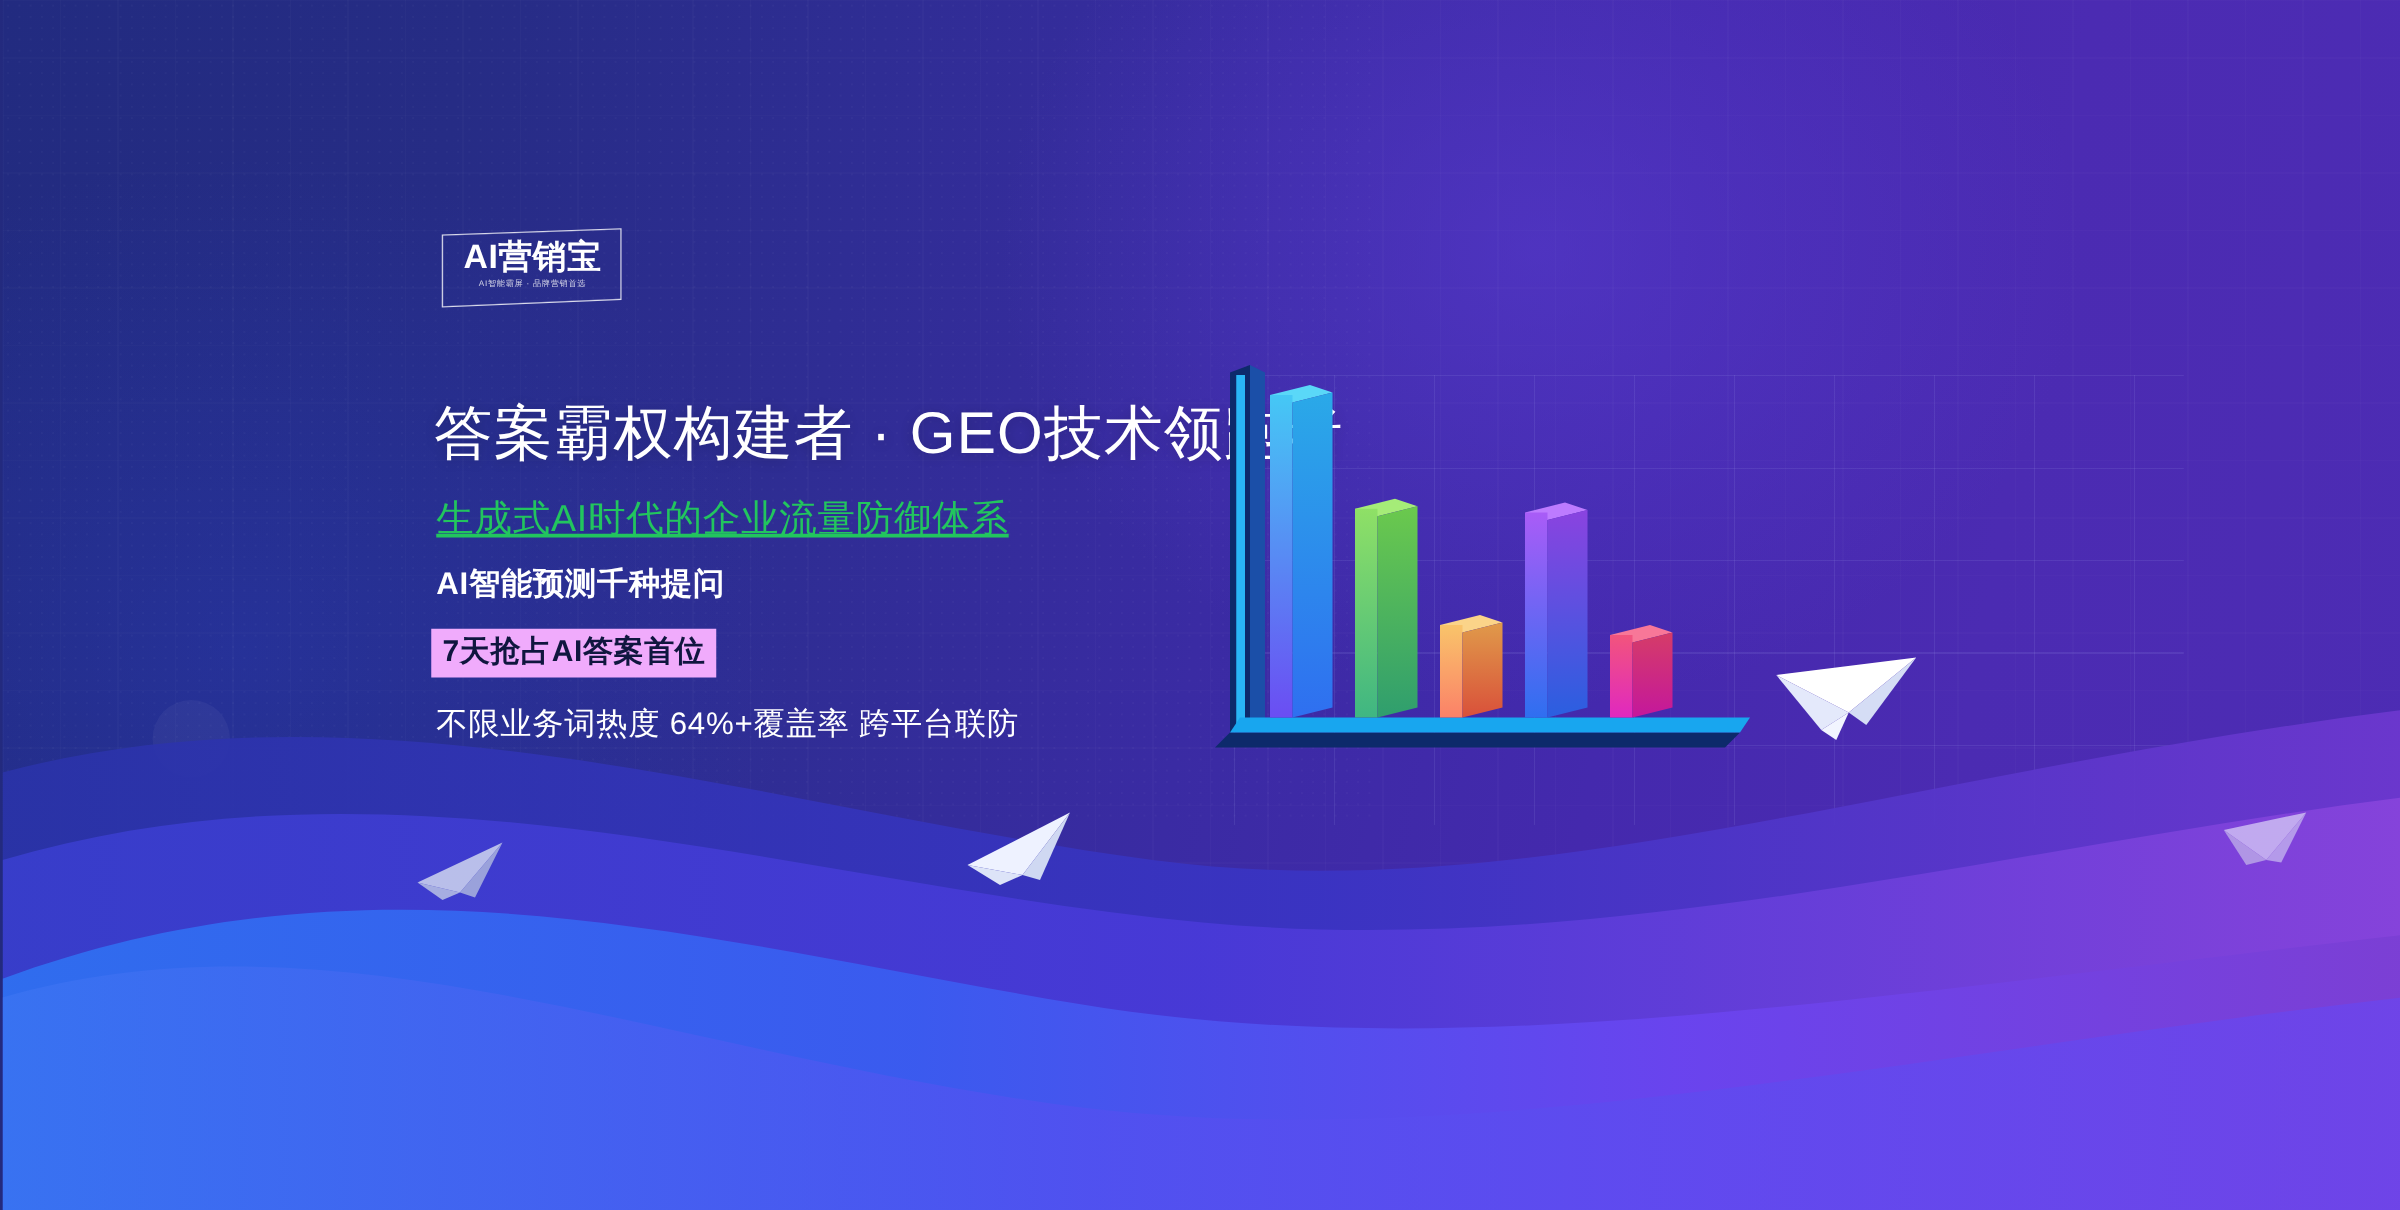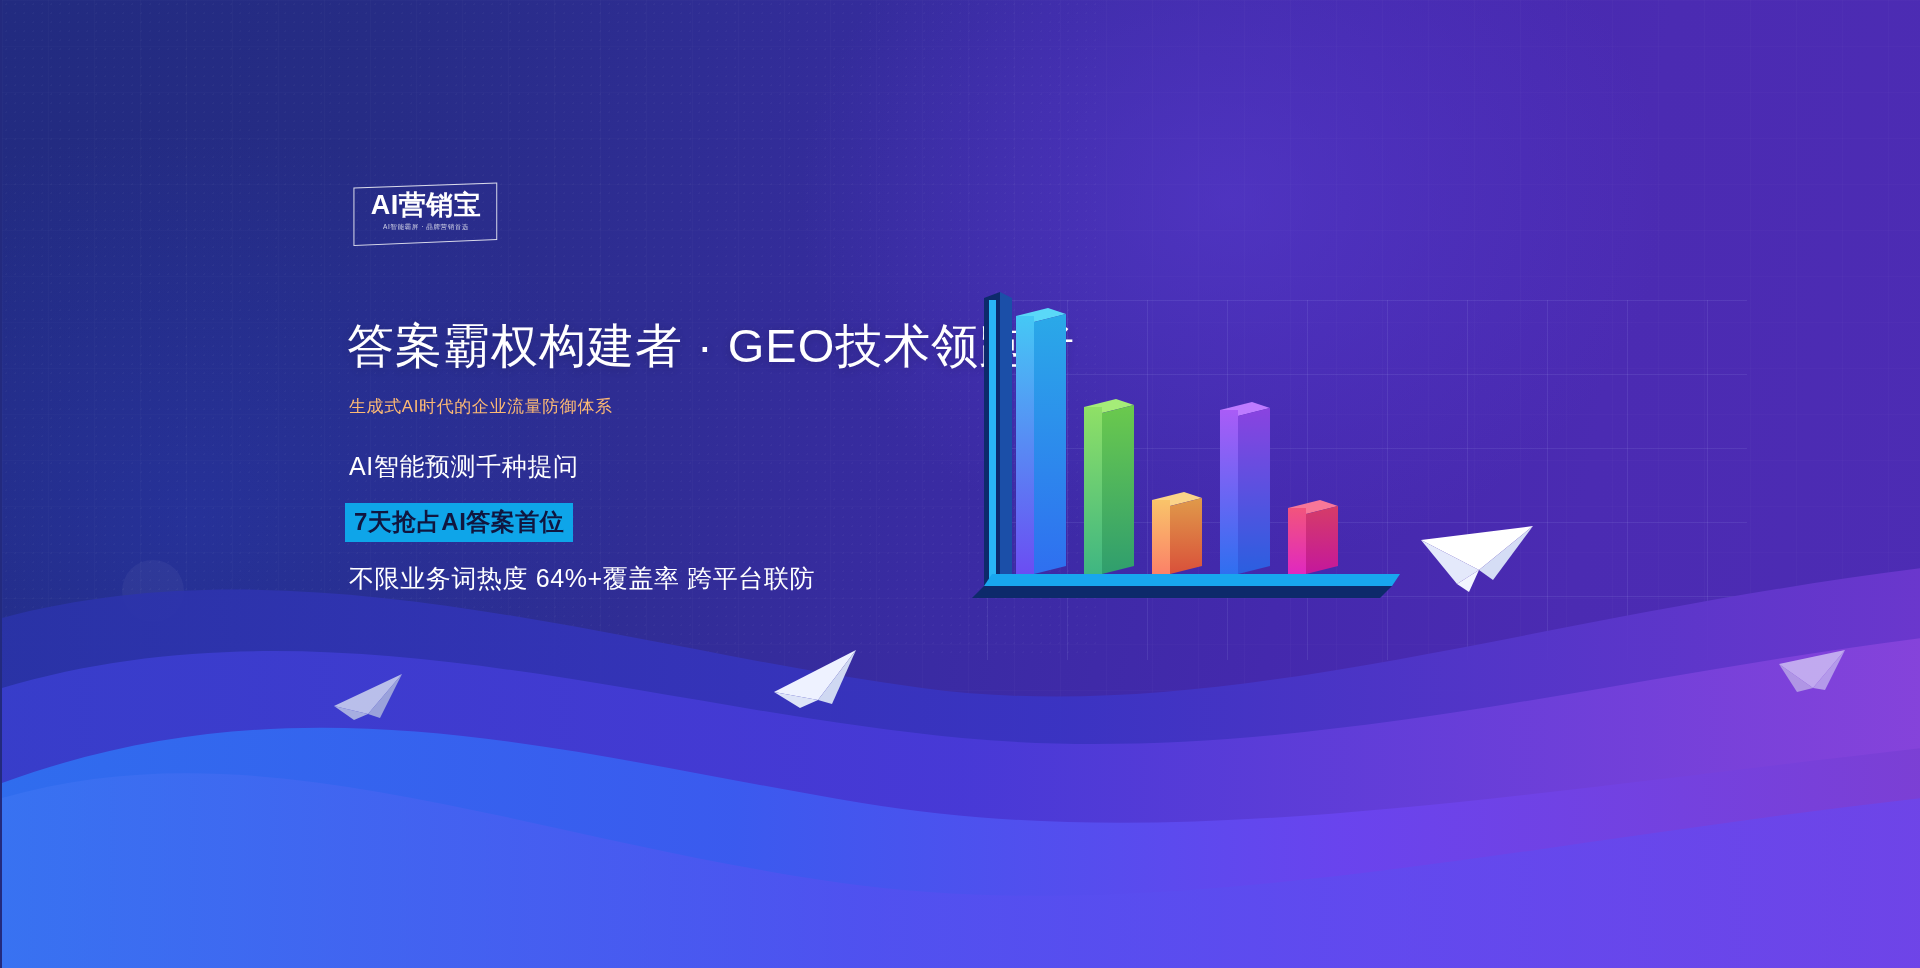--- a/index.html
+++ b/index.html
@@ -97,37 +97,38 @@
     position:absolute; left:345px; top:315px;
     color:#ffffff;
     font-size:47px;
     font-weight:400;
     letter-spacing:1px;
     white-space:nowrap;
     text-shadow:0 2px 10px rgba(0,0,0,.18);
   }
   .sub1 {
     position:absolute; left:347px; top:395px;
-    color:#fdba74;
-    font-size:17px;
+    color:#22c55e;
+    font-size:30px;
     font-weight:400;
     letter-spacing:.6px;
     white-space:nowrap;
+    text-decoration:underline;
   }
   .sub2 {
     position:absolute; left:347px; top:450px;
     color:#ffffff;
     font-size:25px;
-    font-weight:400;
+    font-weight:700;
     letter-spacing:.6px;
     white-space:nowrap;
   }
   .highlight-line {
     position:absolute; left:343px; top:503px;
-    background:#0ea5e9;
+    background:#f0abfc;
     color:#10163f;
     font-size:24px;
     font-weight:700;
     letter-spacing:.5px;
     padding:5px 9px 6px 9px;
     white-space:nowrap;
     line-height:1.15;
   }
   .sub3 {
     position:absolute; left:347px; top:562px;

